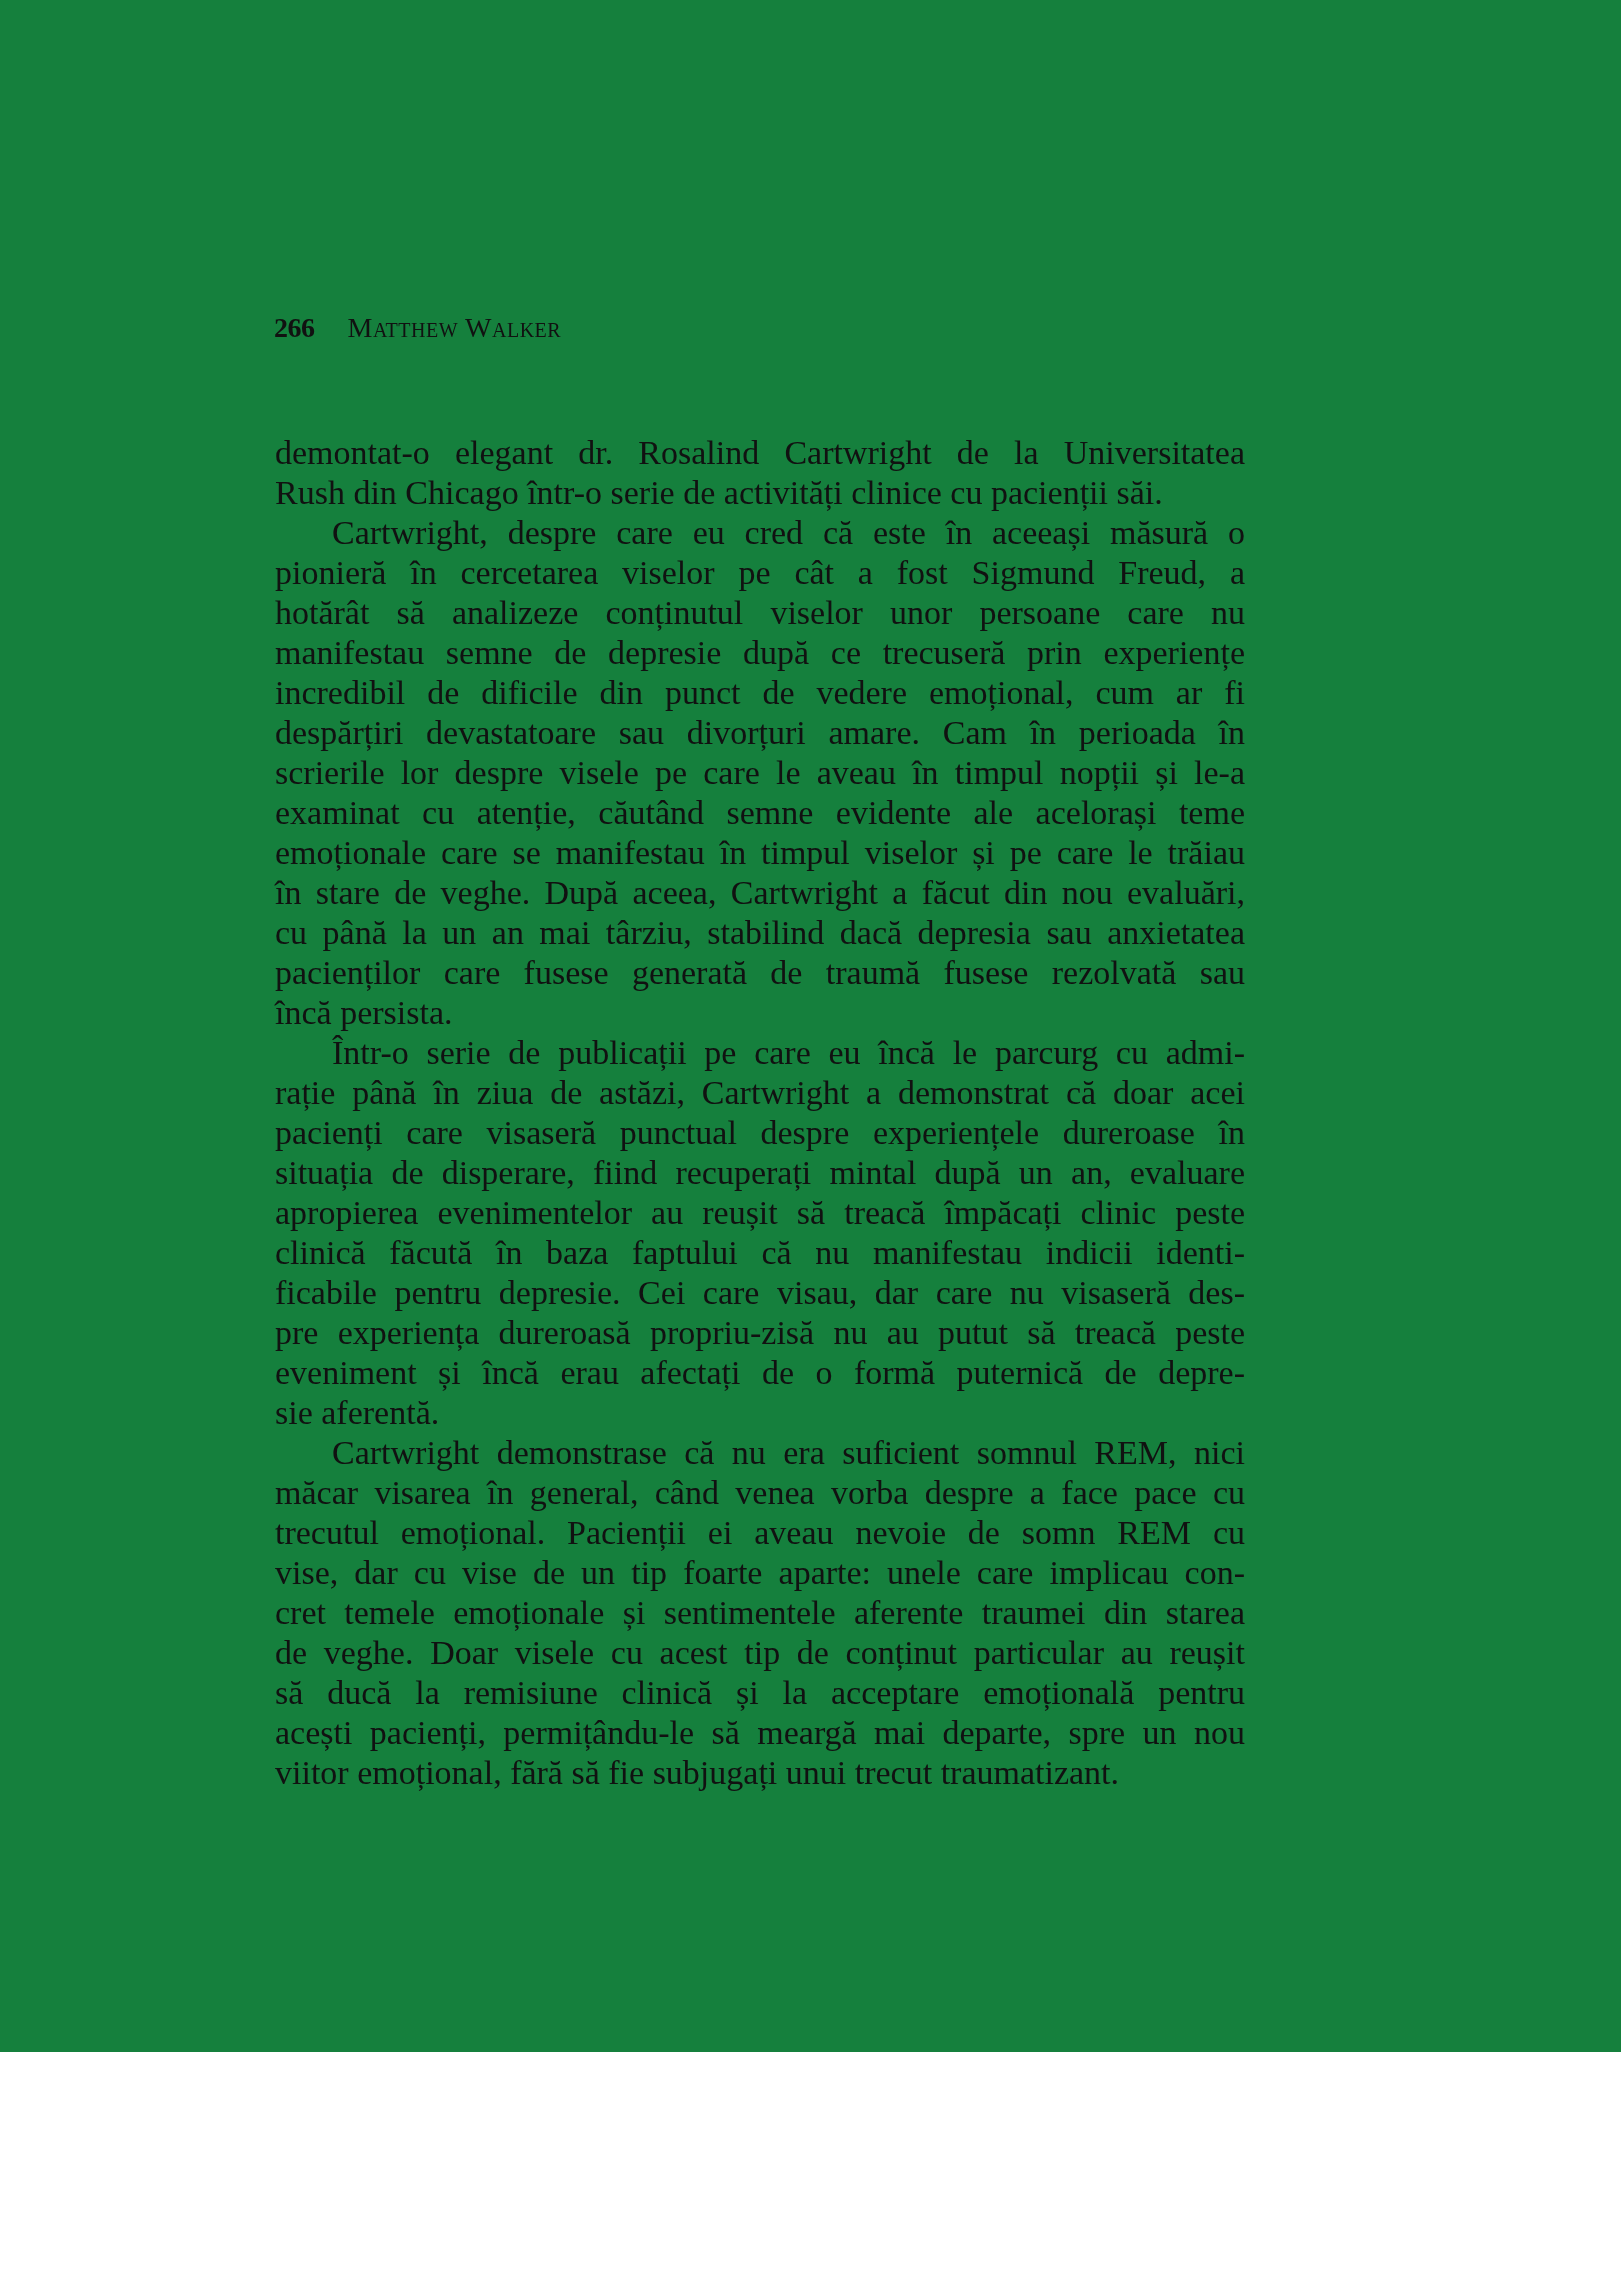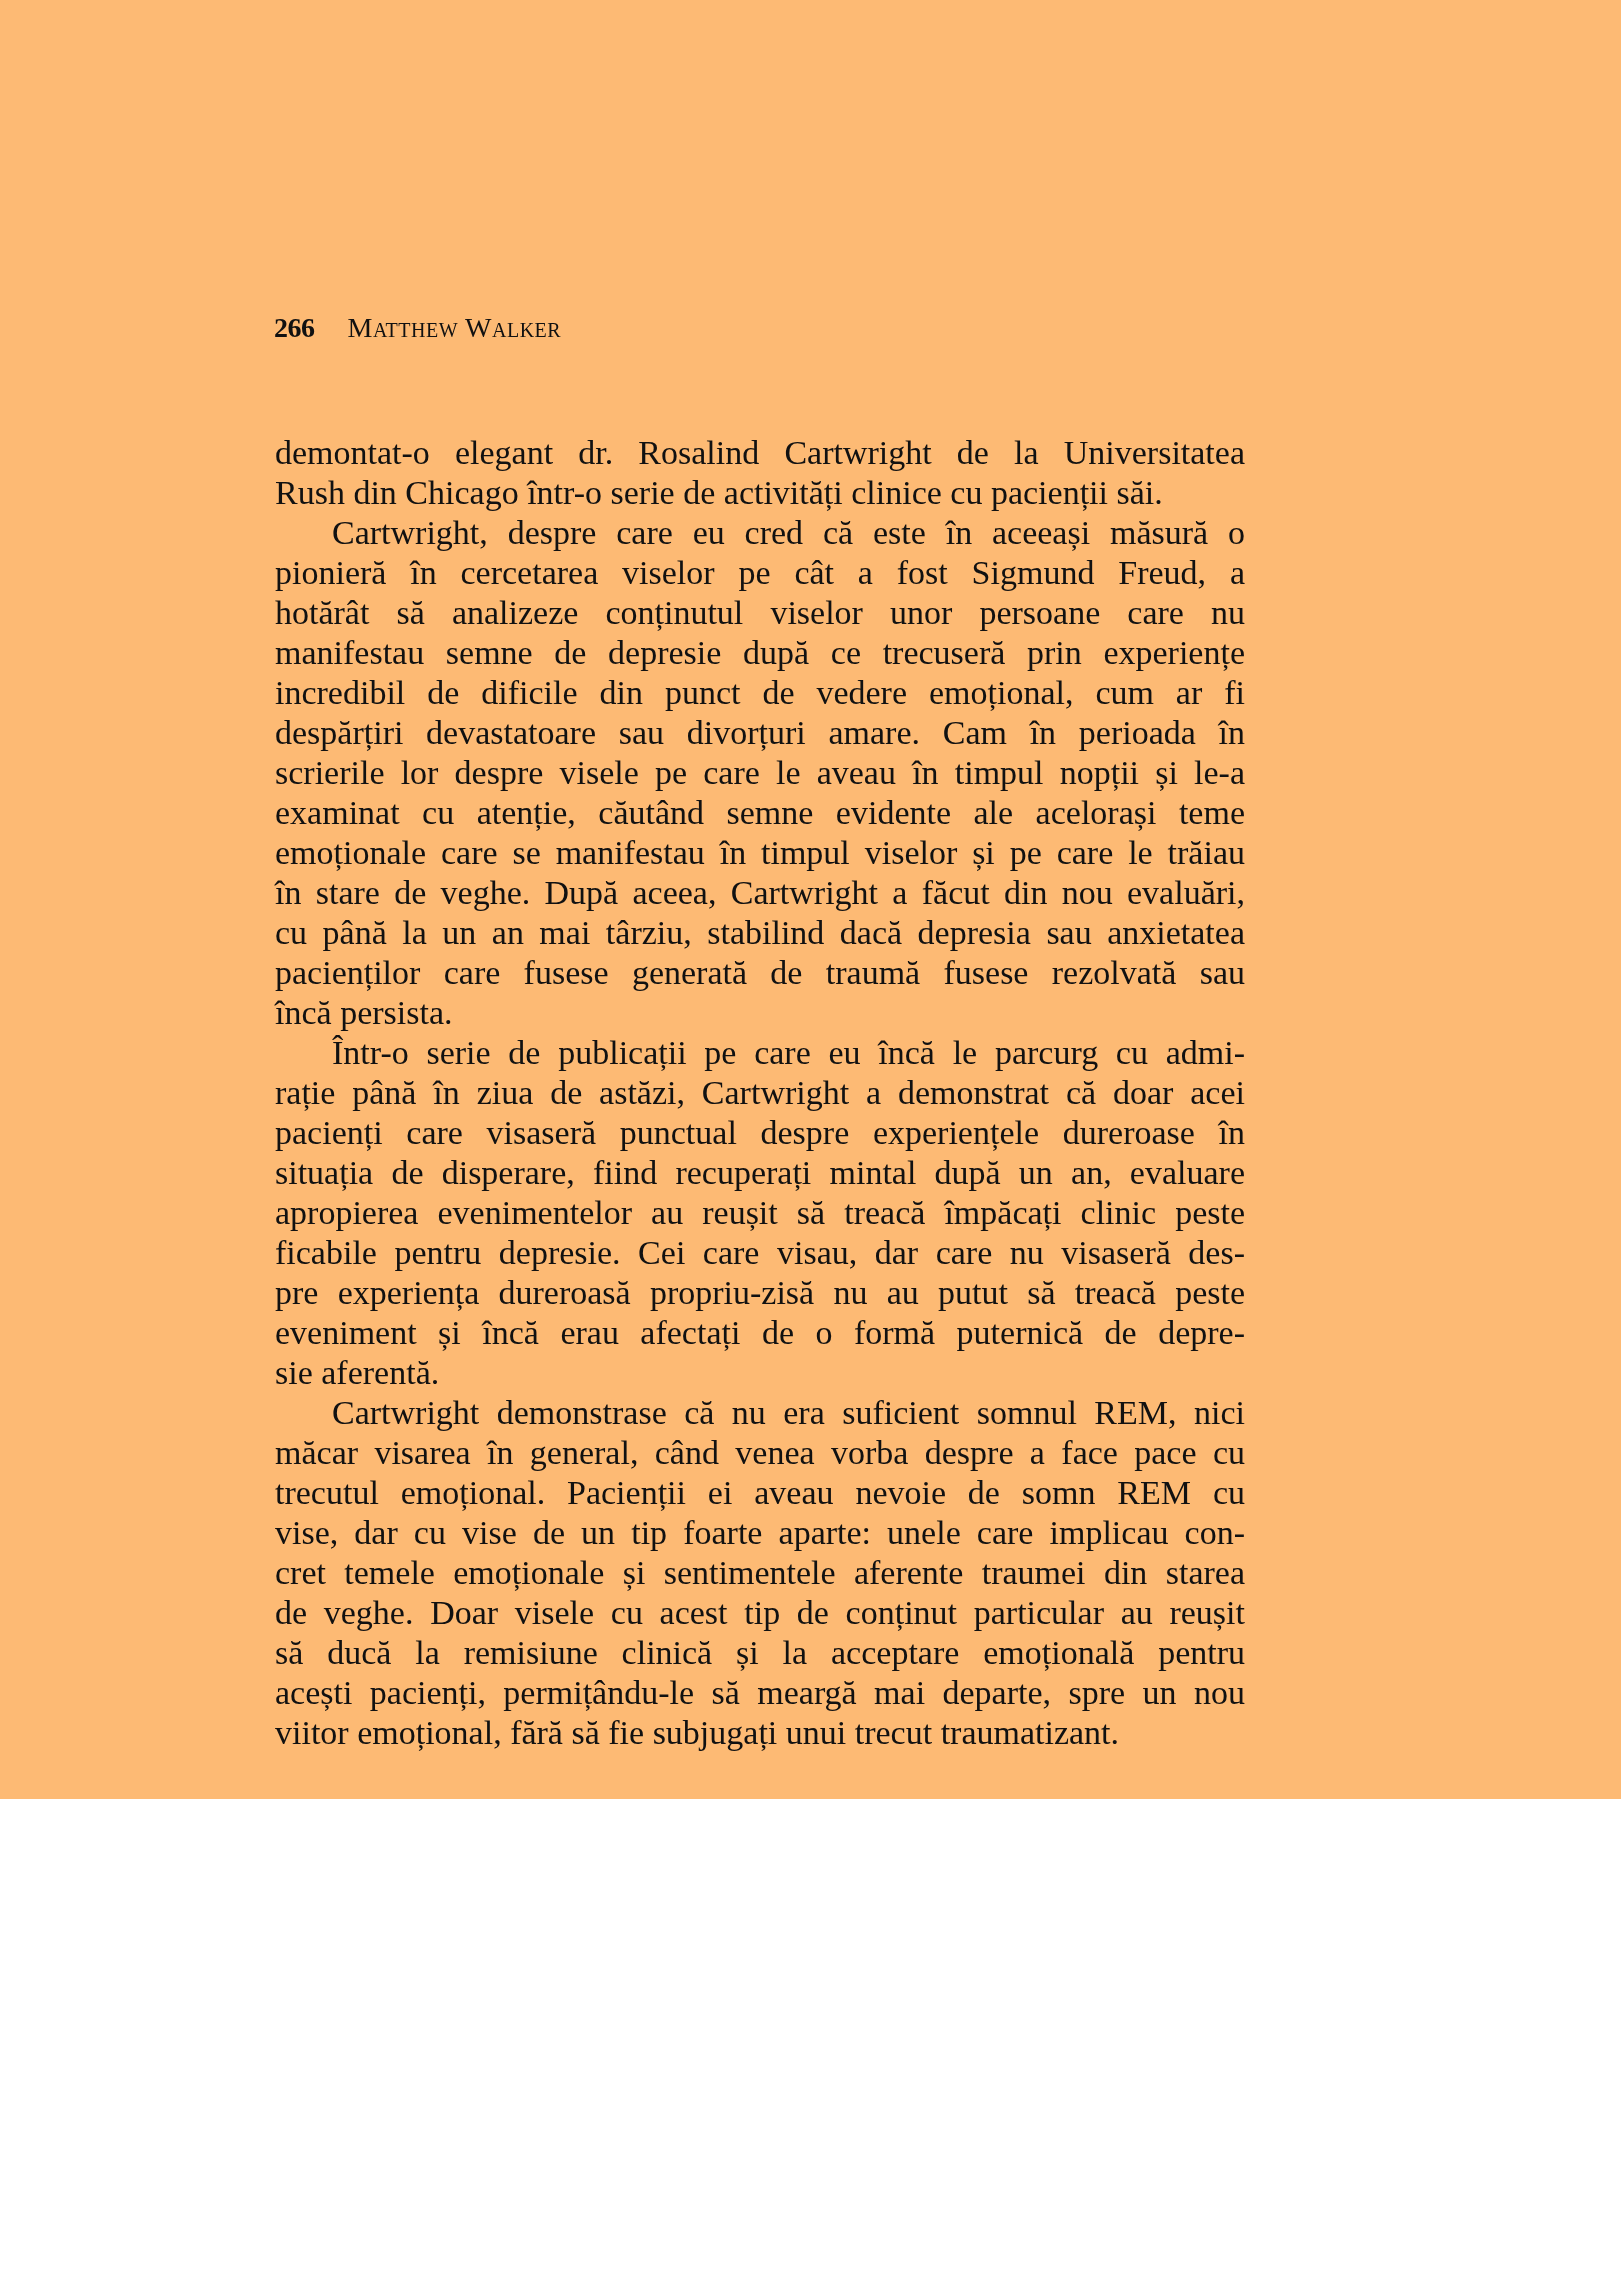--- a/index.html
+++ b/index.html
@@ -1,17 +1,17 @@
 <!DOCTYPE html>
 <html><head>
 <meta charset="utf-8">
 <style>
   html, body { margin: 0; padding: 0; background: #ffffff; }
   body { width: 1621px; height: 2293px; position: relative; overflow: hidden; }
-  .page { position: absolute; left: 0; top: 0; width: 1621px; height: 1799px; background: #fdba74; }
+  .page { position: absolute; left: 0; top: 0; width: 1621px; height: 2052px; background: #15803d; }
   .header { position: absolute; left: 274px; top: 312px; height: 35px; font-family: "Liberation Serif", "DejaVu Serif", serif; color: #111; }
   .page-number { font-weight: bold; font-size: 28px; letter-spacing: -0.5px; }
   .running-head { font-size: 28px; margin-left: 29px; font-variant: small-caps; letter-spacing: 0.5px; }
   .body-text { position: absolute; left: 275px; top: 400px; width: 970px; font-family: "Liberation Serif", "DejaVu Serif", serif; font-size: 34px; color: #111; margin-top: 33px; }
   .line { height: 40px; line-height: 40px; white-space: nowrap; text-align: justify; text-align-last: justify; }
   .line.last { text-align-last: left; }
   .line.indent { padding-left: 57px; }
 </style>
 </head>
 <body>
@@ -40,20 +40,21 @@
         <div class="line">cu până la un an mai târziu, stabilind dacă depresia sau anxietatea</div>
         <div class="line">pacienților care fusese generată de traumă fusese rezolvată sau</div>
         <div class="line last">încă persista.</div>
       </div>
       <div>
         <div class="line indent">Într-o serie de publicații pe care eu încă le parcurg cu admi-</div>
         <div class="line">rație până în ziua de astăzi, Cartwright a demonstrat că doar acei</div>
         <div class="line">pacienți care visaseră punctual despre experiențele dureroase în</div>
         <div class="line">situația de disperare, fiind recuperați mintal după un an, evaluare</div>
         <div class="line">apropierea evenimentelor au reușit să treacă împăcați clinic peste</div>
+        <div class="line">clinică făcută în baza faptului că nu manifestau indicii identi-</div>
         <div class="line">ficabile pentru depresie. Cei care visau, dar care nu visaseră des-</div>
         <div class="line">pre experiența dureroasă propriu-zisă nu au putut să treacă peste</div>
         <div class="line">eveniment și încă erau afectați de o formă puternică de depre-</div>
         <div class="line last">sie aferentă.</div>
       </div>
       <div>
         <div class="line indent">Cartwright demonstrase că nu era suficient somnul REM, nici</div>
         <div class="line">măcar visarea în general, când venea vorba despre a face pace cu</div>
         <div class="line">trecutul emoțional. Pacienții ei aveau nevoie de somn REM cu</div>
         <div class="line">vise, dar cu vise de un tip foarte aparte: unele care implicau con-</div>

